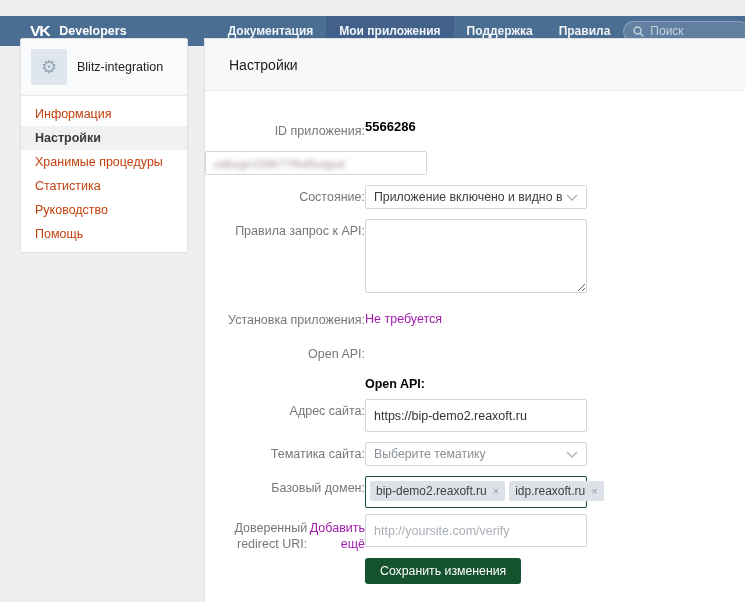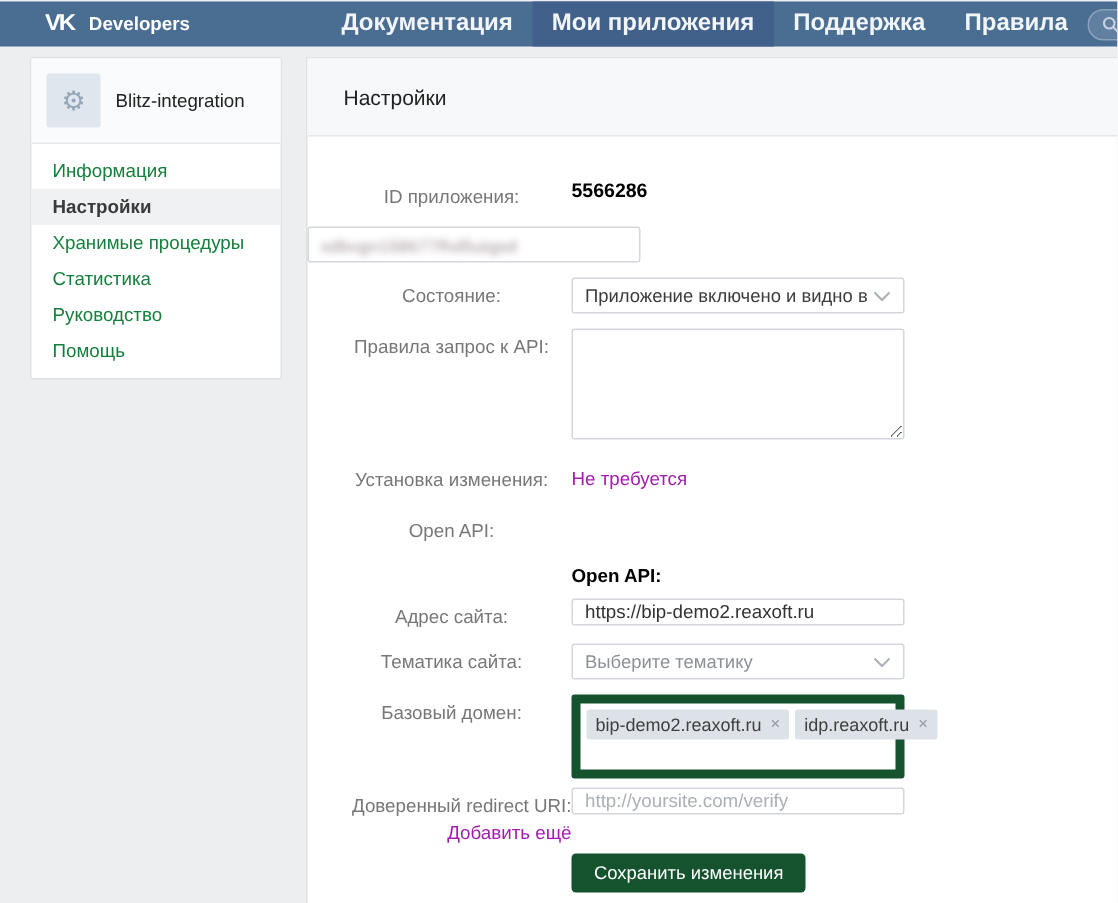--- a/index.html
+++ b/index.html
@@ -8,33 +8,33 @@
     font-family:"Liberation Sans", sans-serif;
     background:#edeef0;
     position:relative;
     overflow:hidden;
     font-size:13px;
     color:#333;
   }
 
   
   .navbar {
-    position:absolute; left:0; top:1px; width:745px; height:30px;
+    position:absolute; left:0; top:16px; width:745px; height:30px;
     background:#4a6d92; display:flex; align-items:stretch; color:#fff;
   }
   .brand { display:flex; align-items:center; padding-left:30px; }
   .vk-logo {
     font-weight:800; font-size:16px; letter-spacing:-1.5px;
     color:#fff; transform:scaleY(0.95); margin-right:10px;
   }
   .brand-name { font-weight:700; font-size:12.5px; }
   .nav-menu { display:flex; margin-left:88px; align-items:stretch; }
   .nav-item {
     display:flex; align-items:center; padding:0 13px;
-    font-size:16px; font-weight:600; color:#f2f5f8; cursor:pointer;
+    font-size:12px; font-weight:600; color:#f2f5f8; cursor:pointer;
     white-space:nowrap;
   }
   .nav-item.active { background:#41618a; }
   .nav-search {
     margin-left:auto; margin-right:7px; align-self:center;
     display:flex; align-items:center;
     width:126px; height:21px; border-radius:11px;
     background:rgba(255,255,255,0.13);
     border:1px solid rgba(255,255,255,0.28);
     padding:0 9px;
@@ -58,46 +58,46 @@
   }
   .gear-box {
     width:36px; height:36px; border-radius:2px; background:#dfe6ed;
     display:flex; align-items:center; justify-content:center;
     color:#94a6b8; font-size:18px; line-height:1; flex:0 0 auto;
   }
   .app-name { margin-left:10px; font-size:12.5px; color:#222; }
   .side-list { padding:6px 0; }
   .side-item {
     display:block; padding:5px 14px; font-size:12.5px;
-    color:#15803d; cursor:pointer; white-space:nowrap;
+    color:#c2410c; cursor:pointer; white-space:nowrap;
   }
   .side-item.active { background:#f0f1f3; color:#3a3a3a; font-weight:700; }
 
   
   .panel {
     position:absolute; left:204px; top:38px; right:0; bottom:0;
     background:#fff; border:1px solid #dfe1e5; border-bottom:none; border-right:none;
   }
   .panel-header {
     height:52px; background:#f7f8fa; border-bottom:1px solid #e7e8ec;
     display:flex; align-items:center; padding-left:24px;
   }
   .panel-title { font-size:14px; color:#222; }
   .form { padding-top:28px; }
   .row { display:flex; align-items:flex-start; }
   .lbl {
-    width:160px; flex:0 0 auto; text-align:center;
-    color:#777; font-size:12.5px; padding-top:4px; line-height:16px;margin-left:16px;
+    width:160px; flex:0 0 auto; text-align:right;
+    color:#777; font-size:12.5px; padding-top:4px; line-height:16px;
   }
   .ctl { width:222px; }
   .val { font-weight:700; color:#000; padding-top:4px; font-size:13px; }
   .link { color:#a21caf; padding-top:4px; font-size:12.5px; cursor:pointer; display:inline-block; }
 
   .tinput {
-    width:222px; height:18px; border:1px solid #d3d6db; border-radius:2px;
+    width:222px; height:33px; border:1px solid #d3d6db; border-radius:2px;
     padding:3px 8px; font-size:12.5px; color:#333; outline:none;
     font-family:"Liberation Sans", sans-serif; background:#fff;
   }
   .tinput::placeholder { color:#aab0b6; }
 
   .fake-input {
     width:222px; height:24px; border:1px solid #d3d6db; border-radius:2px;
     padding:4px 8px; background:#fff; overflow:hidden; white-space:nowrap;
   }
   .masked { filter:blur(2.5px); color:#96868c; font-size:11px; letter-spacing:0.5px; }
@@ -111,31 +111,31 @@
   .select .sel-text.placeholder { color:#8b9197; }
   .select svg { flex:0 0 auto; margin-left:4px; }
 
   textarea.tarea {
     width:222px; height:74px; border:1px solid #d3d6db; border-radius:2px;
     padding:4px 8px; font-size:12.5px; color:#333; outline:none; resize:both;
     font-family:"Liberation Sans", sans-serif;
   }
 
   .tagbox {
-    width:222px; height:56px; border:6px solid #14532d; border-radius:2px;
+    width:222px; height:32px; border:1px solid #14532d; border-radius:2px;
     background:#fff; padding:4px; display:flex; align-items:flex-start; gap:4px;
   }
   .tag {
     background:#dde2e8; border-radius:2px; padding:3px 6px;
     font-size:12px; color:#3f3f3f; display:inline-flex; align-items:center;
     white-space:nowrap;
   }
   .tag .tag-x { color:#8f98a1; margin-left:6px; font-size:11px; cursor:pointer; line-height:1; }
 
-  .lbl-stack { display:flex; flex-direction:column; align-items:flex-end; }
+  .lbl-stack { display:flex; flex-direction:row; align-items:flex-end; }
   .lbl-stack .link { padding-top:2px; }
 
   .heading-openapi { font-weight:700; color:#000; font-size:12.5px; padding-top:3px; }
 
   .save-btn {
     background:#14532d; color:#fff; border:none; border-radius:3px;
     font-size:12.3px; padding:6px 15px; cursor:pointer;
     font-family:"Liberation Sans", sans-serif;
   }
 
@@ -217,21 +217,21 @@
     </div>
 
     <div class="row mb12">
       <div class="lbl">Правила запрос к API:</div>
       <div class="ctl">
         <textarea class="tarea" style=""></textarea>
       </div>
     </div>
 
     <div class="row mb14">
-      <div class="lbl">Установка изменения:</div>
+      <div class="lbl">Установка приложения:</div>
       <div class="ctl"><span class="link">Не требуется</span></div>
     </div>
 
     <div class="row mb14">
       <div class="lbl">Open API:</div>
     </div>
 
     <div class="row mb8">
       <div class="lbl"></div>
       <div class="ctl"><span class="heading-openapi"></span><span class="heading-openapi">Open API:</span></div>

